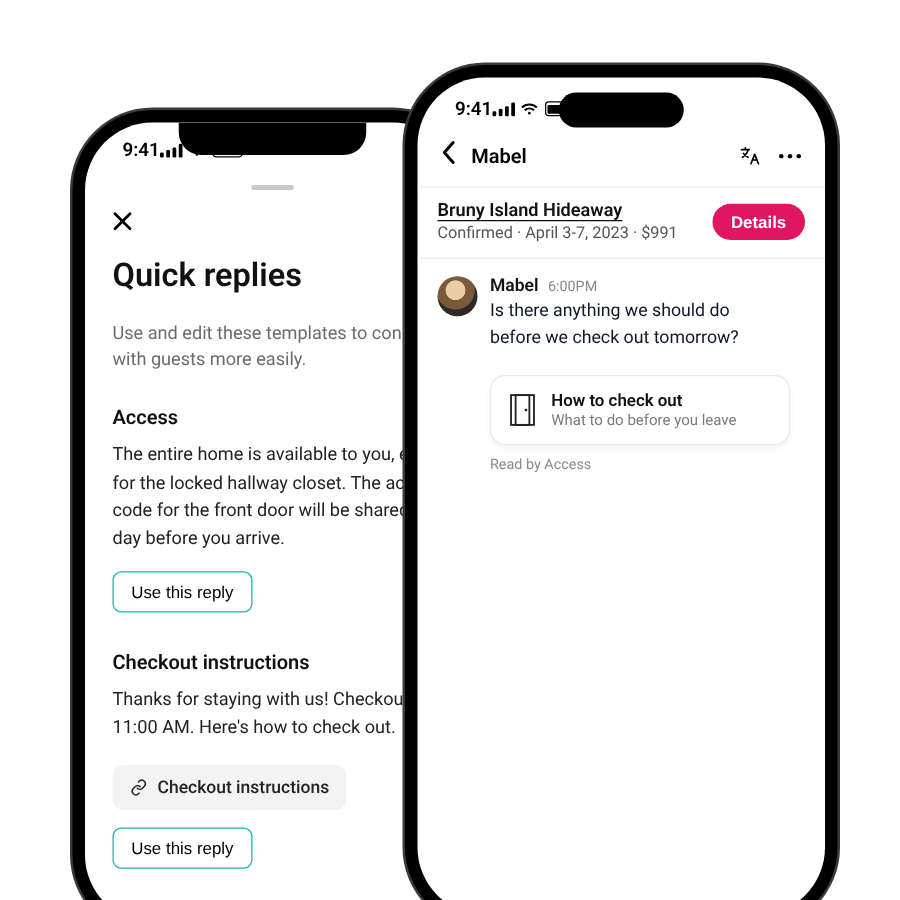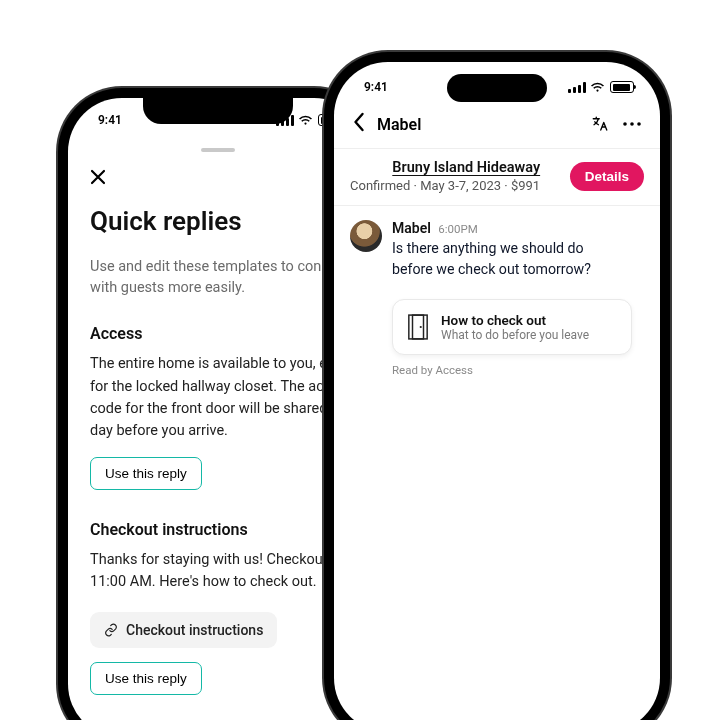--- a/index.html
+++ b/index.html
@@ -24,23 +24,23 @@
     left: 334px;
     top: 62px;
     width: 326px;
     height: 670px;
     z-index: 5;
   }
 
   
   .statusbar {
     height: 44px;
-    display:flex; align-items:center; justify-content:space-between;
+    display:flex; align-items:center; justify-content:flex-start;
     padding: 0 26px 0 30px;
-    font-size: 12px; font-weight: 600; color:#000;
+    font-size: 15px; font-weight: 600; color:#000;
   }
   .status-icons { display:flex; align-items:center; gap:5px; }
   .sig { width:17px; height:11px; position:relative; }
   .sig span { position:absolute; bottom:0; width:3px; background:#000; border-radius:1px; }
   .sig .b1{left:0;height:4px;} .sig .b2{left:5px;height:6px;}
   .sig .b3{left:10px;height:8px;} .sig .b4{left:15px;height:11px; width:3px;}
   .wifi { width:15px; height:11px; }
   .batt { width:24px; height:12px; border:1.3px solid #000; border-radius:3px; position:relative; }
   .batt::after { content:""; position:absolute; right:-3px; top:3px; width:2px; height:4px; background:#000; border-radius:0 2px 2px 0; }
   .batt i { display:block; margin:1.5px; width:17px; height:7px; background:#000; border-radius:1px; }
@@ -85,21 +85,21 @@
   .back { font-size:22px; line-height:1; cursor:pointer; }
   .nav-title { font-size:16px; font-weight:600; flex:1; }
   .nav-ic { width:20px; height:20px; cursor:pointer; display:flex; align-items:center; justify-content:center; }
   .dots { letter-spacing:2px; font-weight:700; }
 
   .trip-bar {
     display:flex; align-items:center; justify-content:space-between;
     padding: 10px 16px 12px;
     border-top:1px solid #eee; border-bottom:1px solid #eee;
   }
-  .trip-bar .info { font-size:13px; color:#555;text-align:right; }
+  .trip-bar .info { font-size:13px; color:#555; }
   .trip-bar .title { font-size:14.5px; font-weight:600; color:#111; text-decoration:underline; text-underline-offset:3px; display:block; margin-bottom:2px; }
   .pill-btn {
     background:#e11660; color:#fff; border:none; border-radius:18px;
     padding:7px 15px; font-size:13.5px; font-weight:600; cursor:pointer;
   }
 
   .thread { padding: 14px 16px 6px; }
   .msg { display:flex; gap:10px; margin-bottom:18px; }
   .avatar {
     width:32px; height:32px; border-radius:50%; flex:0 0 32px;
@@ -234,21 +234,21 @@
             <circle cx="2" cy="2" r="1.8"></circle>
             <circle cx="9" cy="2" r="1.8"></circle>
             <circle cx="16" cy="2" r="1.8"></circle>
           </svg>
       </span>
     </div>
 
     <div class="trip-bar">
       <div class="info">
         <span class="title">Bruny Island Hideaway</span>
-        <span>Confirmed · May 3-7, 2023 · $991</span>
+        <span>Confirmed · April 3-7, 2023 · $991</span>
       </div>
       <button class="pill-btn">Details</button>
     </div>
 
     <div class="thread">
       <div class="msg">
         <div class="avatar" style="background:radial-gradient(circle at 45% 35%, #e8cfa8 0 28%, #7a5a3a 30% 55%, #2a2a2a 58% 100%);"></div>
         <div>
           <div class="m-head">
             <b>Mabel</b>

